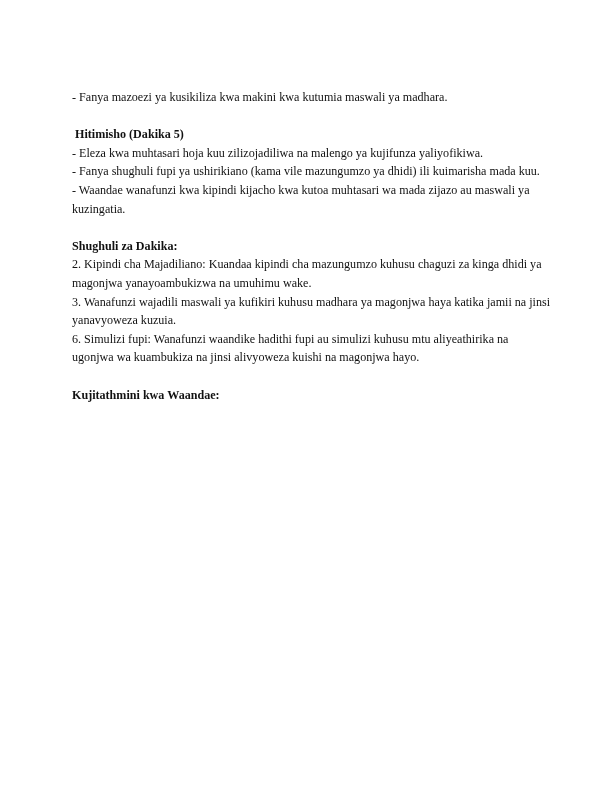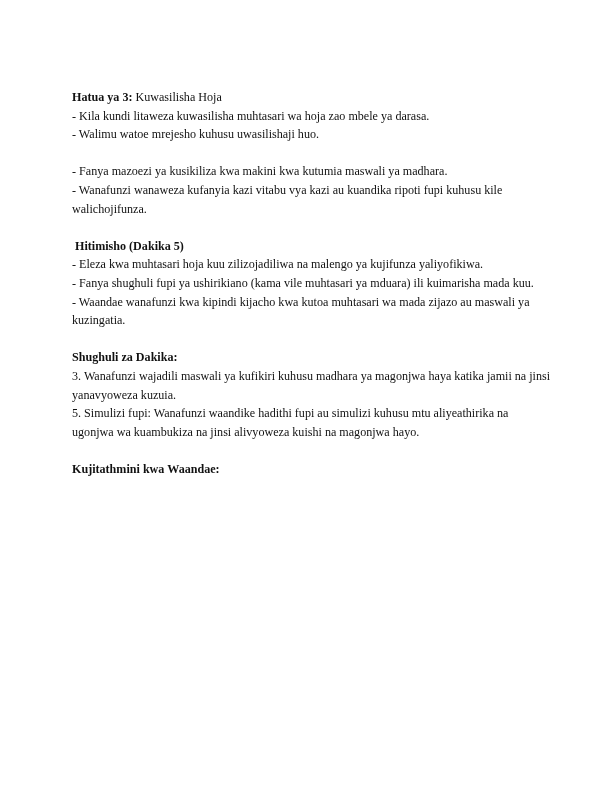--- a/index.html
+++ b/index.html
@@ -12,41 +12,36 @@
     .block { margin: 0 0 18.6px 0; }
     .line { display: block; }
     .bold { font-weight: bold; }
     .indent1 { padding-left: 3px; }
   </style>
 </head>
 <body>
 
 <div class="page">
 
-  <div class="block">
-    <span class="line"><span class="bold">Hatua ya 3:</span><span> Kuwasilisha Hoja</span></span>
-    <span class="line">- Kila kundi litaweza kuwasilisha muhtasari wa hoja zao mbele ya darasa.</span>
-    <span class="line">- Walimu watoe mrejesho kuhusu uwasilishaji huo.</span>
-  </div>
 
   <div class="block">
     <span class="line">- Fanya mazoezi ya kusikiliza kwa makini kwa kutumia maswali ya madhara.</span>
-    <span class="line">- Wanafunzi wanaweza kufanyia kazi vitabu vya kazi au kuandika ripoti fupi kuhusu kile walichojifunza.</span>
   </div>
 
   <div class="block">
     <span class="line bold indent1">Hitimisho (Dakika 5)</span>
     <span class="line">- Eleza kwa muhtasari hoja kuu zilizojadiliwa na malengo ya kujifunza yaliyofikiwa.</span>
-    <span class="line">- Fanya shughuli fupi ya ushirikiano (kama vile muhtasari ya mduara) ili kuimarisha mada kuu.</span>
+    <span class="line">- Fanya shughuli fupi ya ushirikiano (kama vile mazungumzo ya dhidi) ili kuimarisha mada kuu.</span>
     <span class="line">- Waandae wanafunzi kwa kipindi kijacho kwa kutoa muhtasari wa mada zijazo au maswali ya kuzingatia.</span>
   </div>
 
   <div class="block">
     <span class="line bold">Shughuli za Dakika:</span>
+    <span class="line">2. Kipindi cha Majadiliano: Kuandaa kipindi cha mazungumzo kuhusu chaguzi za kinga dhidi ya magonjwa yanayoambukizwa na umuhimu wake.</span>
     <span class="line">3. Wanafunzi wajadili maswali ya kufikiri kuhusu madhara ya magonjwa haya katika jamii na jinsi yanavyoweza kuzuia.</span>
-    <span class="line">5. Simulizi fupi: Wanafunzi waandike hadithi fupi au simulizi kuhusu mtu aliyeathirika na ugonjwa wa kuambukiza na jinsi alivyoweza kuishi na magonjwa hayo.</span>
+    <span class="line">6. Simulizi fupi: Wanafunzi waandike hadithi fupi au simulizi kuhusu mtu aliyeathirika na ugonjwa wa kuambukiza na jinsi alivyoweza kuishi na magonjwa hayo.</span>
   </div>
 
   <div class="block">
     <span class="line bold">Kujitathmini kwa Waandae:</span>
   </div>
 
 </div>
 
 </body></html>

